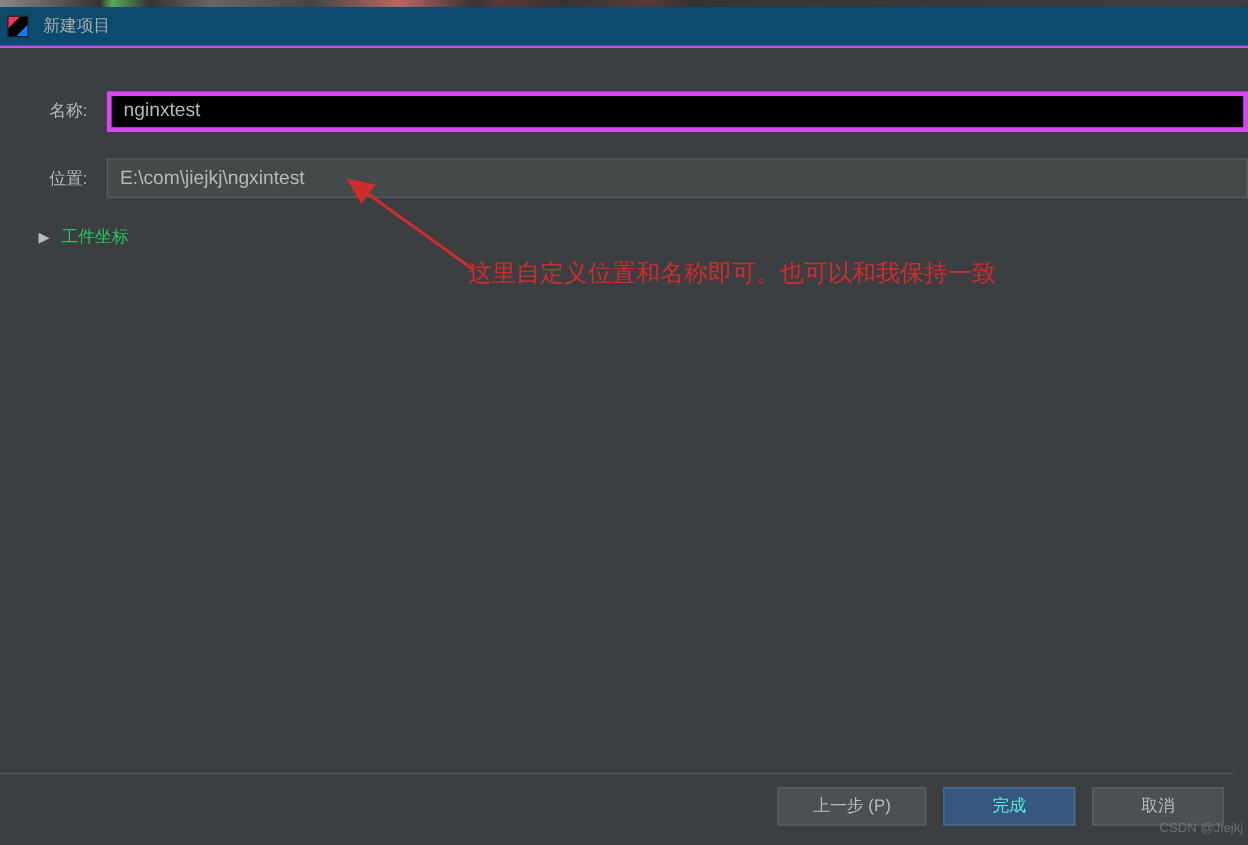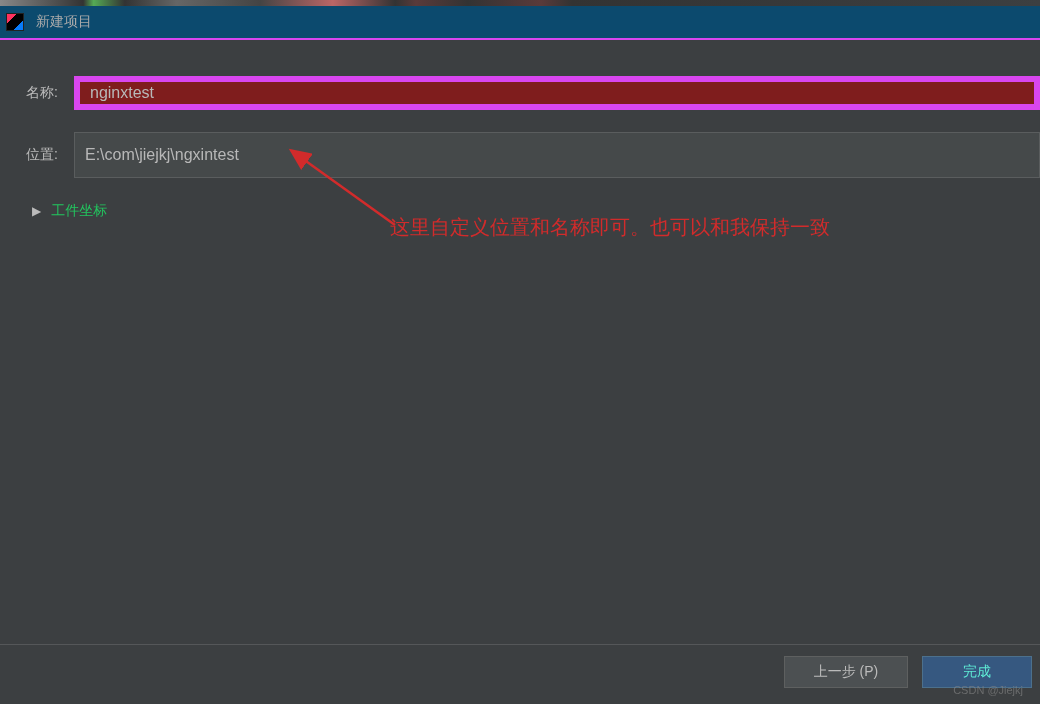--- a/index.html
+++ b/index.html
@@ -61,35 +61,36 @@
     .form-row {
       display: flex;
       align-items: center;
       margin-bottom: 22px;
     }
     .form-label {
       width: 48px;
       color: #bbbbbb;
       font-size: 14px;
       flex-shrink: 0;
+      margin-left: 15px;
     }
     .name-input {
       flex: 1;
       height: 34px;
-      background: #7f1d1d;
-      border: 6px solid #d946ef;
+      background: #000000;
+      border: 4px solid #d946ef;
       color: #b8b8b8;
       font-size: 16px;
       padding: 0 10px;
       outline: none;
       font-family: inherit;
     }
     .location-input {
       flex: 1;
-      height: 46px;
+      height: 33px;
       background: #45494a;
       border: 1px solid #5a5d5e;
       color: #b8b8b8;
       font-size: 16px;
       padding: 0 10px;
       outline: none;
       font-family: inherit;
     }
     .collapse-row {
       display: flex;
@@ -118,21 +119,21 @@
     .arrow-svg {
       position: absolute;
       top: 145px;
       left: 285px;
       pointer-events: none;
     }
     .footer {
       position: absolute;
       bottom: 6px;
       left: 0;
-      right: 0;
+      right: 12px;
       height: 54px;
       border-top: 1px solid #555759;
       display: flex;
       justify-content: flex-end;
       align-items: center;
       padding-right: 8px;
       gap: 14px;
       margin-top: 24px;
     }
     .btn {
@@ -150,21 +151,21 @@
       background: #365880;
       border: 1px solid #4c708c;
       color: #5eead4;
     }
     .btn-previous {
       min-width: 124px;
     }
     .watermark {
       position: absolute;
       bottom: 8px;
-      right: 17px;
+      right: 4px;
       color: #888;
       font-size: 11px;
       opacity: 0.6;
     }
   </style>
 </head>
 <body>
 
 <div class="top-noise"></div>
 
@@ -199,15 +200,16 @@
     </marker>
   </defs>
   <line x1="110" y1="80" x2="18" y2="14" stroke="#d22b2b" stroke-width="2.5" marker-end="url(#arrowhead)"></line>
 </svg>
 
 <div class="annotation-text">这里自定义位置和名称即可。也可以和我保持一致</div>
 
 <div class="footer">
   <button class="btn btn-previous">上一步 (P)</button>
   <button class="btn btn-primary">完成</button>
+  <button class="btn">取消</button>
 </div>
 
 <div class="watermark">CSDN @Jiejkj</div>
 
 </body></html>

